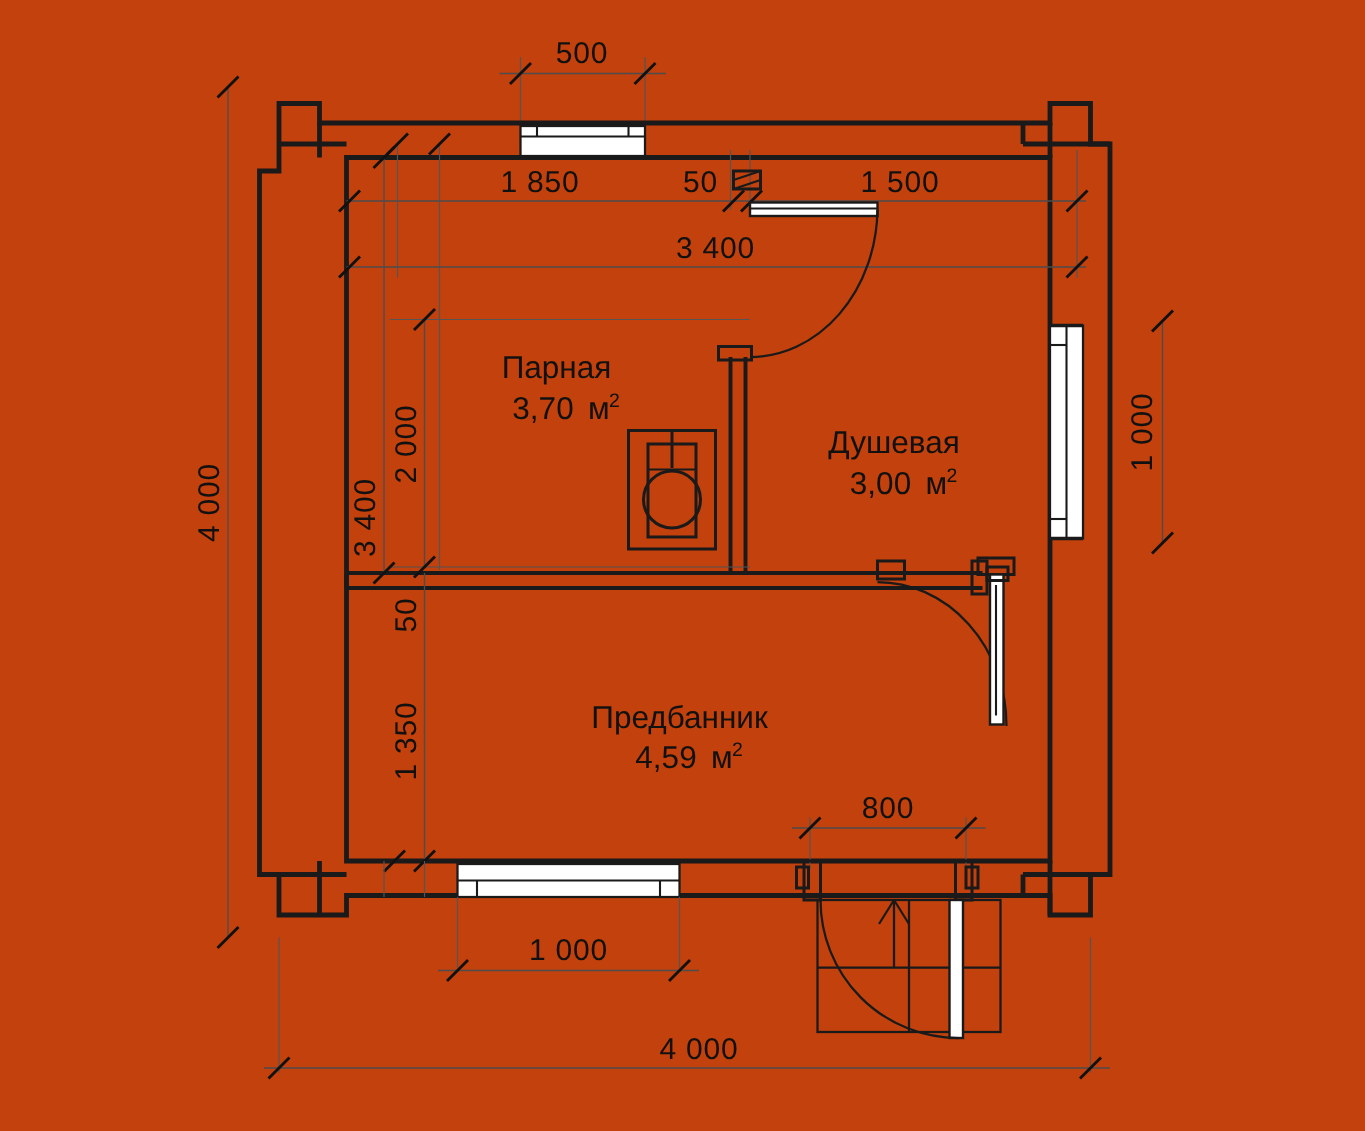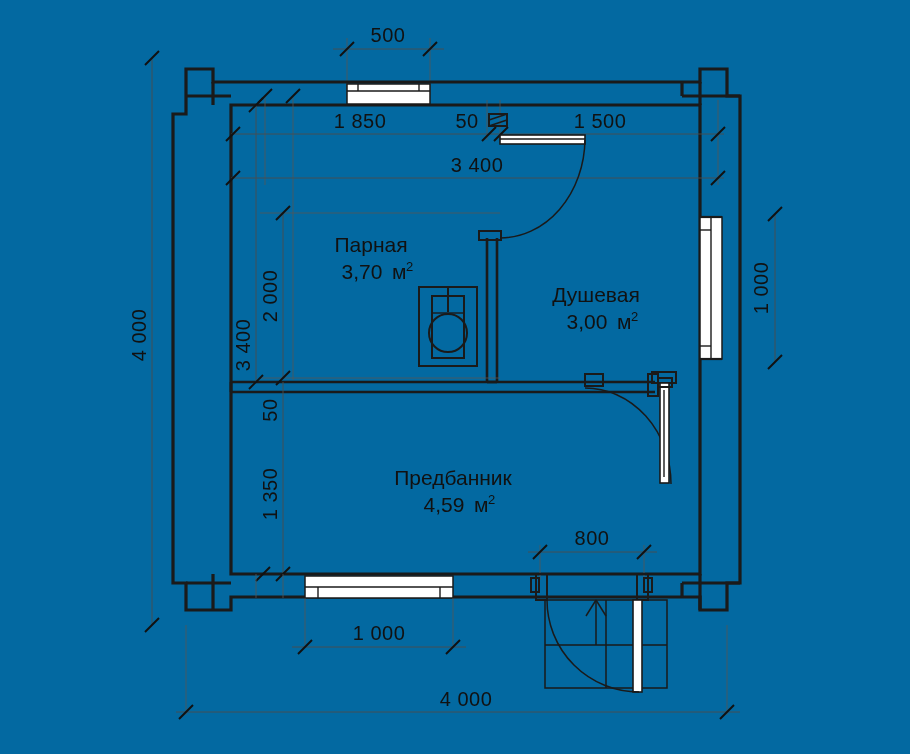--- a/index.html
+++ b/index.html
@@ -10,21 +10,21 @@
   body {
     width: 910px;
     height: 754px;
     overflow: hidden;
     font-family: "Liberation Sans", sans-serif;
   }
   #plan-root {
     position: relative;
     width: 910px;
     height: 754px;
-    background: #0369a1;
+    background: #c2410c;
   }
   svg#floorplan {
     display: block;
     width: 910px;
     height: 754px;
   }
   .wall {
     fill: none;
     stroke: #1a1a1a;
     stroke-width: 3.2;

